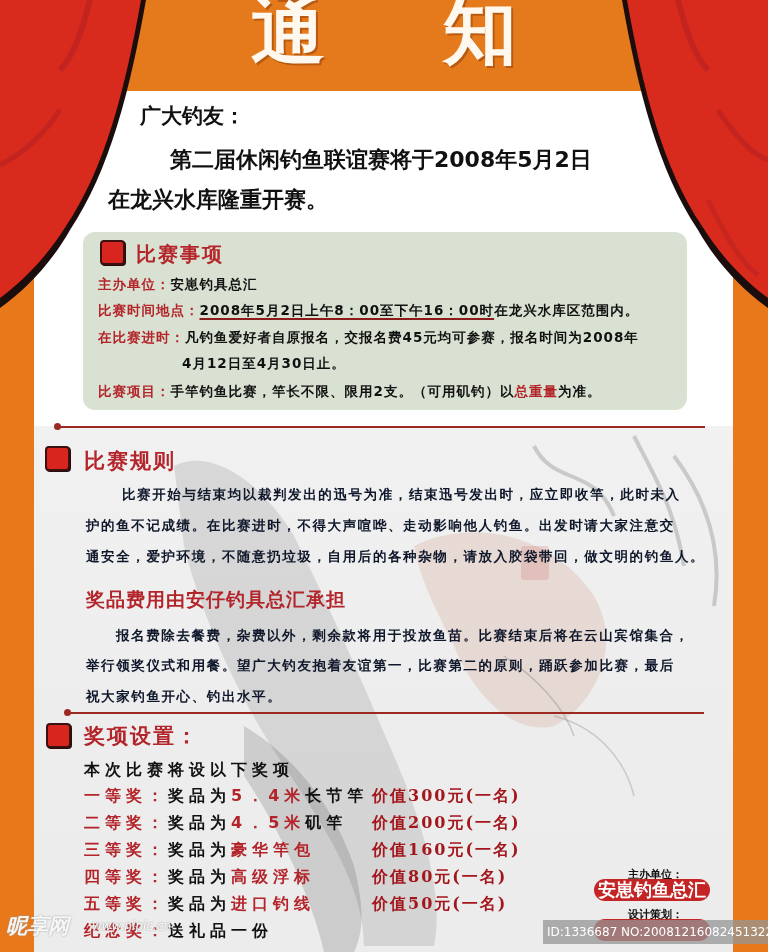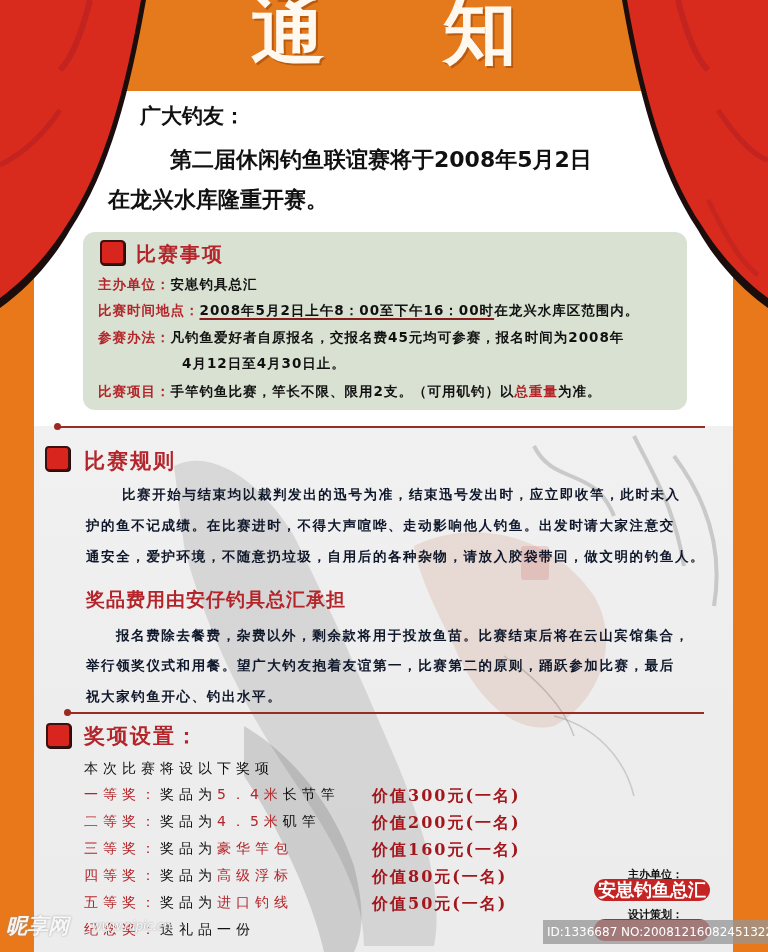--- a/index.html
+++ b/index.html
@@ -16,21 +16,21 @@
   #intro-2 { left: 108px; top: 185px; font-size: 22px; font-weight: bold; color: #111; }
   #matters-box { left: 83px; top: 232px; width: 604px; height: 178px; background: #d9e2d2; border-radius: 12px; }
   .sec-icon { width: 21px; height: 21px; background: #d8261f; border: 2px solid #3b1010; border-radius: 4px; box-shadow: 1px 1px 0 #2a0a0a; }
   .sec-title { font-size: 20px; font-weight: bold; color: #b3252a; letter-spacing: 2px; }
   .row { font-size: 13.5px; font-weight: bold; color: #111; white-space: nowrap; letter-spacing: 1px; text-align: right; }
   .row .lab { color: #b3252a; }
   .uline { text-decoration: underline; text-decoration-color: #8a1c1c; text-decoration-thickness: 2px; text-underline-offset: 3px; }
   .para { font-size: 13.5px; font-weight: bold; color: #0f172a; white-space: nowrap; letter-spacing: 1.6px; }
   .divider { height: 2px; background: #9b2a22; }
   .divider-dot { width: 7px; height: 7px; border-radius: 50%; background: #9b2a22; }
-  .prize { font-size: 14px; font-weight: normal; white-space: nowrap; letter-spacing: 5px; }
+  .prize { font-size: 16px; font-weight: bold; white-space: nowrap; letter-spacing: 5px; }
   .prize-val { font-size: 16px; font-weight: bold; color: #a3161c; white-space: nowrap; font-family: "DejaVu Serif", "Liberation Serif", serif; letter-spacing: 2px; }
   .pill { background: #c42424; color: #fff; border-radius: 12px; font-weight: bold; text-align: center; }
   #watermark-bar { left: 543px; top: 920px; width: 225px; height: 24px; background: rgba(150,150,150,0.75); color: #fff; font-size: 12px; line-height: 24px; padding-left: 4px; white-space: nowrap; overflow: hidden; }
   #watermark-logo { left: 6px; top: 912px; font-size: 21px; font-style: italic; font-weight: bold; color: rgba(255,255,255,0.9); text-shadow: 0 0 2px #999; white-space: nowrap; }
   #watermark-url { left: 92px; top: 919px; font-size: 12px; font-style: italic; color: rgba(255,255,255,0.9); text-shadow: 0 0 2px #888; }
 </style>
 </head>
 <body>
 
 <div id="header-band" class="abs"></div>
@@ -72,21 +72,21 @@
 <div class="abs sec-icon" style="left:100px;top:240px"></div>
 <div class="abs sec-title" style="left:136px;top:241px">比赛事项</div>
 
 <div class="abs row" style="left:98px;top:276px">
   <span class="lab">主办单位：</span><span>安崽钓具总汇</span>
 </div>
 <div class="abs row" style="left:98px;top:302px">
   <span class="lab">比赛时间地点：</span><span class="uline">2008年5月2日上午8：00至下午16：00时</span><span>在龙兴水库区范围内。</span>
 </div>
 <div class="abs row" style="left:98px;top:329px">
-  <span class="lab">参赛办法：</span><span>凡钓鱼爱好者自原报名，交报名费45元均可参赛，报名时间为2008年</span>
+  <span class="lab">在比赛进时：</span><span>凡钓鱼爱好者自原报名，交报名费45元均可参赛，报名时间为2008年</span>
 </div>
 <div class="abs row" style="left:182px;top:355px">4月12日至4月30日止。</div>
 <div class="abs row" style="left:98px;top:383px">
   <span class="lab">比赛项目：</span><span>手竿钓鱼比赛，竿长不限、限用2支。（可用矶钓）以</span><span class="lab">总重量</span><span>为准。</span>
 </div>
 
 <div class="abs divider-dot" style="left:54px;top:423px"></div>
 <div class="abs divider" style="left:58px;top:426px;width:647px"></div>
 
 <div class="abs sec-icon" style="left:45px;top:446px"></div>

